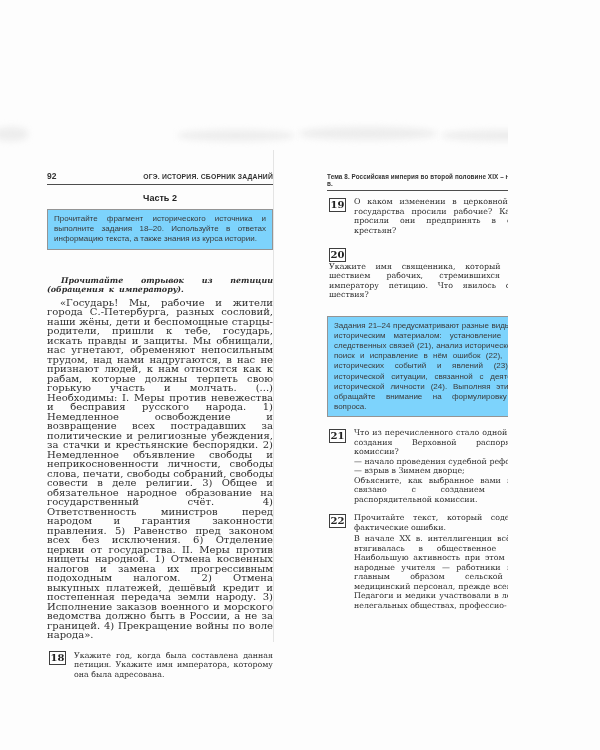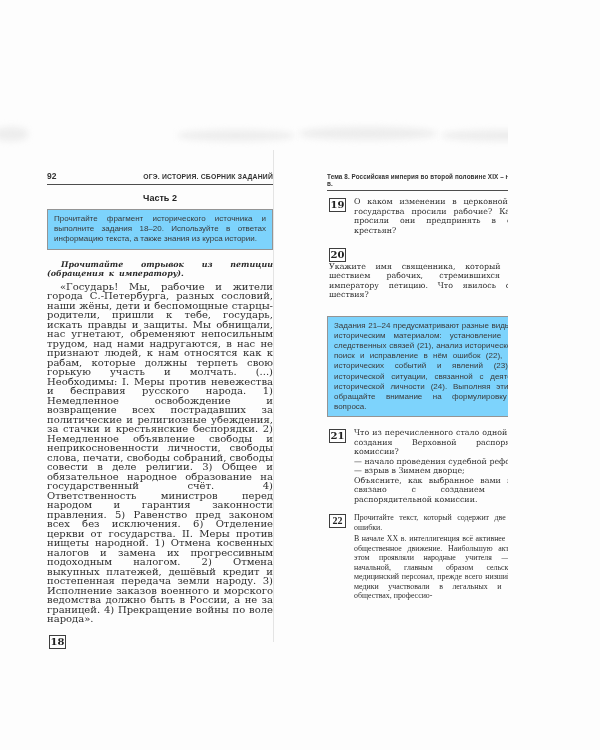--- a/index.html
+++ b/index.html
@@ -28,32 +28,32 @@
 
   .part-title { margin-top:8px; text-align:center; font-family:"Liberation Sans", sans-serif;
                 font-weight:bold; font-size:9px; color:#222; }
 
   .instr-box { border:1px solid #949494; padding:4px 6px; background:#7dd3fc;
                font-family:"Liberation Sans", sans-serif; font-size:8px; line-height:10.2px;
                text-align:justify; color:#3a3a3a; }
   .instr-box-left  { margin-top:6px; }
   .instr-box-right { margin-top:16px; }
 
-  .lead-in { margin-top:10px; font-style:italic; font-weight:bold; font-size:7.9px;
+  .lead-in { margin-top:26px; font-style:italic; font-weight:bold; font-size:7.9px;
              line-height:9.6px; text-indent:14px; text-align:justify; word-spacing:2px; color:#2b2b2b; }
 
   .source { margin-top:3px; font-size:10px; line-height:9.5px; text-align:justify;
             text-indent:13px; color:#2e2e2e; }
 
   .task { display:flex; align-items:flex-start; padding-left:2px; }
   .t18 { margin-top:11px; }
   .t19 { margin-top:6px; }
   .t20 { margin-top:12px;flex-direction:column; }
   .t21 { margin-top:11px; }
-  .t22 { margin-top:9px;font-family:Liberation Serif, serif; }
+  .t22 { margin-top:9px; }
   .tnum { flex:none; width:17px; height:14px; border:1px solid #3e3e3e; background:#fff;
           font-weight:bold; font-size:10px; line-height:12px; text-align:center;
           color:#222; margin-right:8px; margin-top:0.5px; }
   .tbody { flex:1; font-size:7.9px; line-height:9.5px; text-align:justify; color:#2e2e2e; }
   .tbody p { margin:0; }
   .opt { padding-left:11px; text-indent:-11px; text-align:justify; }
   .gap2 { margin-top:2px !important; }
 </style>
 </head>
 <body>
@@ -75,20 +75,21 @@
     <div class="part-title">Часть 2</div>
 
     <div class="instr-box instr-box-left">Прочитайте фрагмент исторического источника и выполните задания 18–20. Используйте в ответах информацию текста, а также знания из курса истории.</div>
 
     <p class="lead-in">Прочитайте отрывок из петиции (обращения к императору).</p>
 
     <p class="source">«Государь! Мы, рабочие и жители города С.-Петербурга, разных сословий, наши жёны, дети и беспомощные старцы-родители, пришли к тебе, государь, искать правды и защиты. Мы обнищали, нас угнетают, обременяют непосильным трудом, над нами надругаются, в нас не признают людей, к нам относятся как к рабам, которые должны терпеть свою горькую участь и молчать. (...) Необходимы: I. Меры против невежества и бесправия русского народа. 1) Немедленное освобождение и возвращение всех пострадавших за политические и религиозные убеждения, за стачки и крестьянские беспорядки. 2) Немедленное объявление свободы и неприкосновенности личности, свободы слова, печати, свободы собраний, свободы совести в деле религии. 3) Общее и обязательное народное образование на государственный счёт. 4) Ответственность министров перед народом и гарантия законности правления. 5) Равенство пред законом всех без исключения. 6) Отделение церкви от государства. II. Меры против нищеты народной. 1) Отмена косвенных налогов и замена их прогрессивным подоходным налогом. 2) Отмена выкупных платежей, дешёвый кредит и постепенная передача земли народу. 3) Исполнение заказов военного и морского ведомства должно быть в России, а не за границей. 4) Прекращение войны по воле народа».</p>
 
     <div class="task t18">
       <span class="tnum">18</span>
+      <div class="tbody">Укажите год, когда была составлена данная петиция. Укажите имя императора, которому она была адресована.</div>
     </div>
   </div>
 
   <div class="page page-right">
     <div class="pg-header">
       <span class="run-title-sm">Тема 8. Российская империя во второй половине XIX – начале XX в.</span>
       <span class="pg-num">93</span>
     </div>
 
     <div class="task t19">

